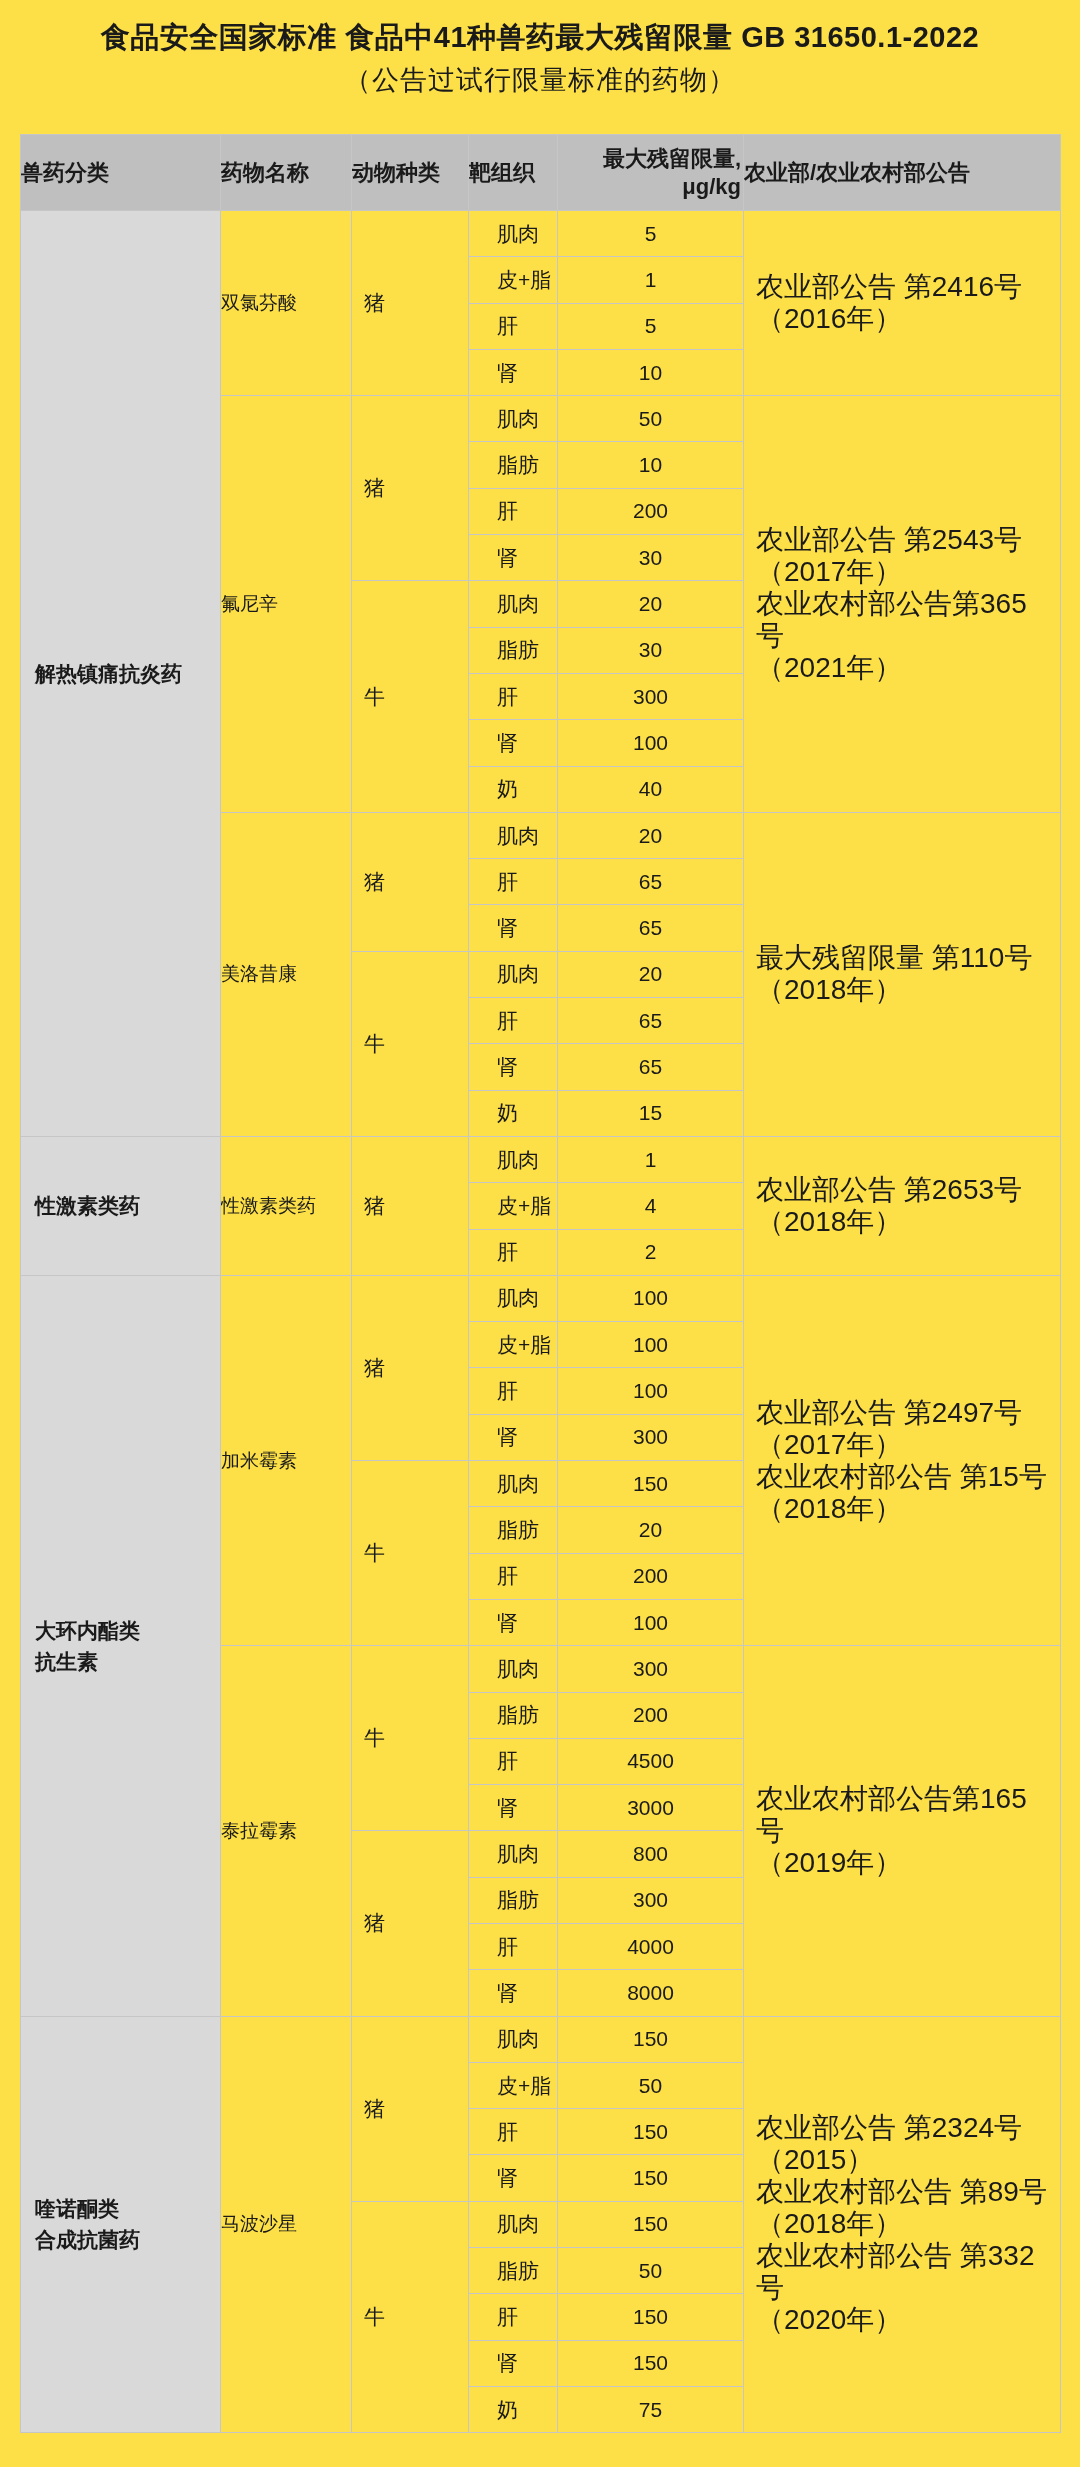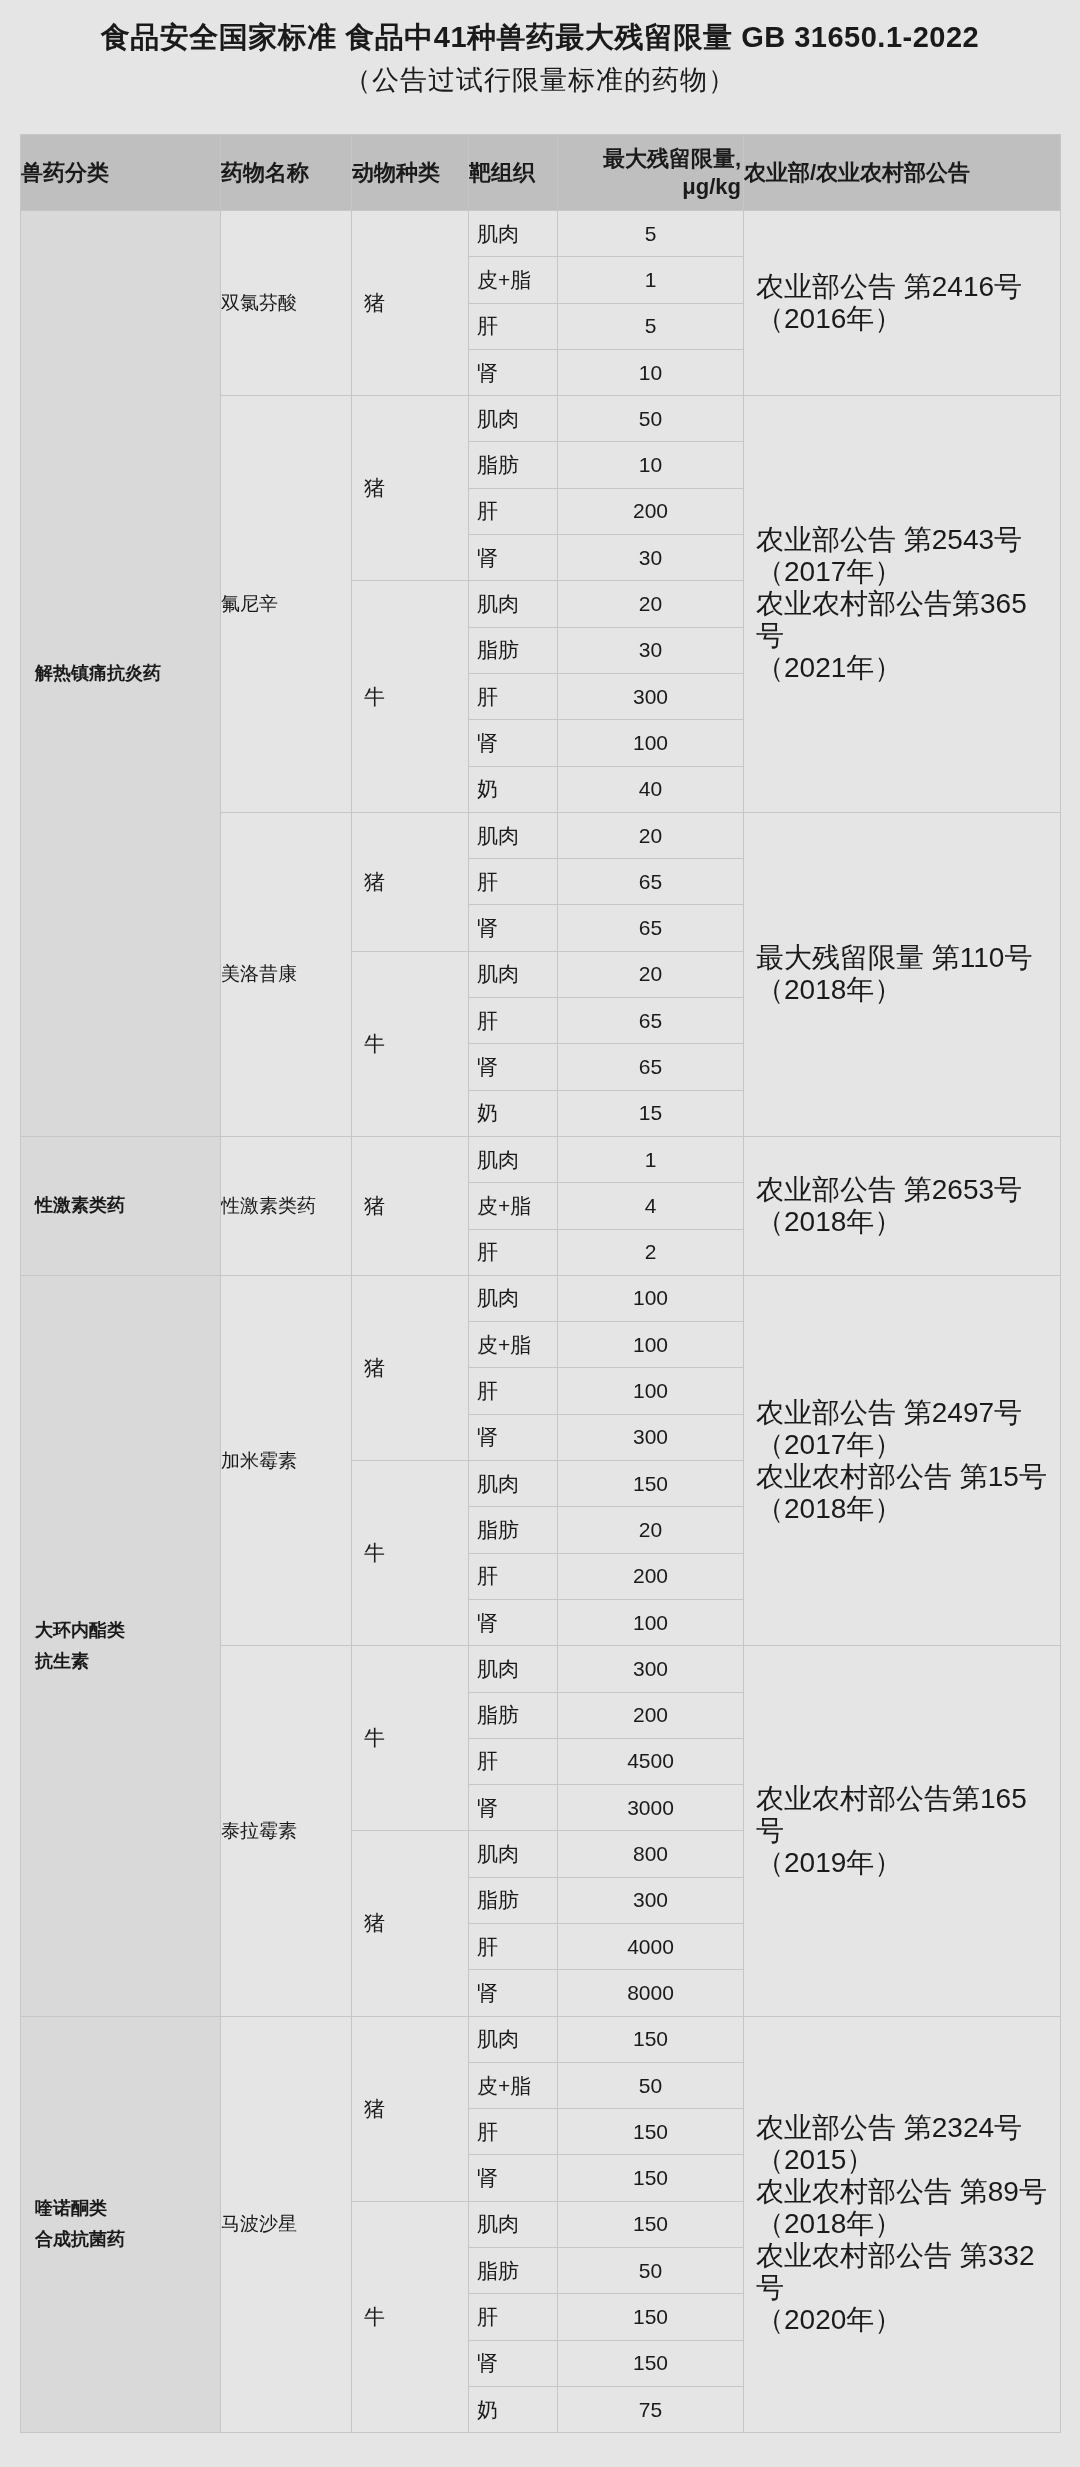--- a/index.html
+++ b/index.html
@@ -1,32 +1,32 @@
 <!DOCTYPE html>
 <html><head>
 <meta charset="utf-8">
 <style>
   html,body{margin:0;padding:0;background:#ffffff;}
   body{font-family:"Liberation Sans","DejaVu Sans",sans-serif;color:#1a1a1a;}
-  .page{position:relative;width:1080px;height:2467px;background:#e5e5e5;overflow:hidden;}
+  .page{position:relative;width:1080px;height:2467px;background:#fde047;overflow:hidden;}
   .titles{padding-top:20px;}
   .title-line1{font-size:29px;font-weight:bold;text-align:center;line-height:34px;letter-spacing:0.5px;}
   .title-line2{font-size:27px;font-weight:normal;text-align:center;line-height:34px;margin-top:9px;letter-spacing:1px;}
   table.mrl{border-collapse:collapse;table-layout:fixed;width:1040px;margin:37px 0 0 20px;}
   table.mrl th,table.mrl td{border:1px solid #c6c6c6;vertical-align:middle;box-sizing:border-box;
     overflow:hidden;}
   thead th{background:#bfbfbf;font-size:22px;font-weight:bold;text-align:left;height:76px;
     padding:0 6px 0 0;border-bottom:3px solid #454545;white-space:pre-line;line-height:28px;}
   thead th.c-limit{text-align:right;padding:0 2px;}
   tbody tr{height:46.3px;}
-  td.category{background:#d9d9d9;font-weight:bold;font-size:18px;padding-left:14px;
+  td.category{background:#d9d9d9;font-weight:bold;font-size:21px;padding-left:14px;
     white-space:pre-line;line-height:31px;}
   td.drug{font-size:19px;padding-left:0;}
   td.species{font-size:21px;padding-left:12px;}
-  td.tissue{font-size:21px;padding-left:8px;}
+  td.tissue{font-size:21px;padding-left:28px;}
   td.limit{font-size:21px;text-align:center;padding:0 2px;}
   td.announcement{font-size:28px;padding:6px 8px 6px 12px;white-space:pre-line;line-height:32px;}
 </style>
 </head>
 <body>
 
 <div class="page">
   <div class="titles">
     <div class="title-line1">食品安全国家标准 食品中41种兽药最大残留限量 GB 31650.1-2022</div>
     <div class="title-line2">（公告过试行限量标准的药物）</div>

